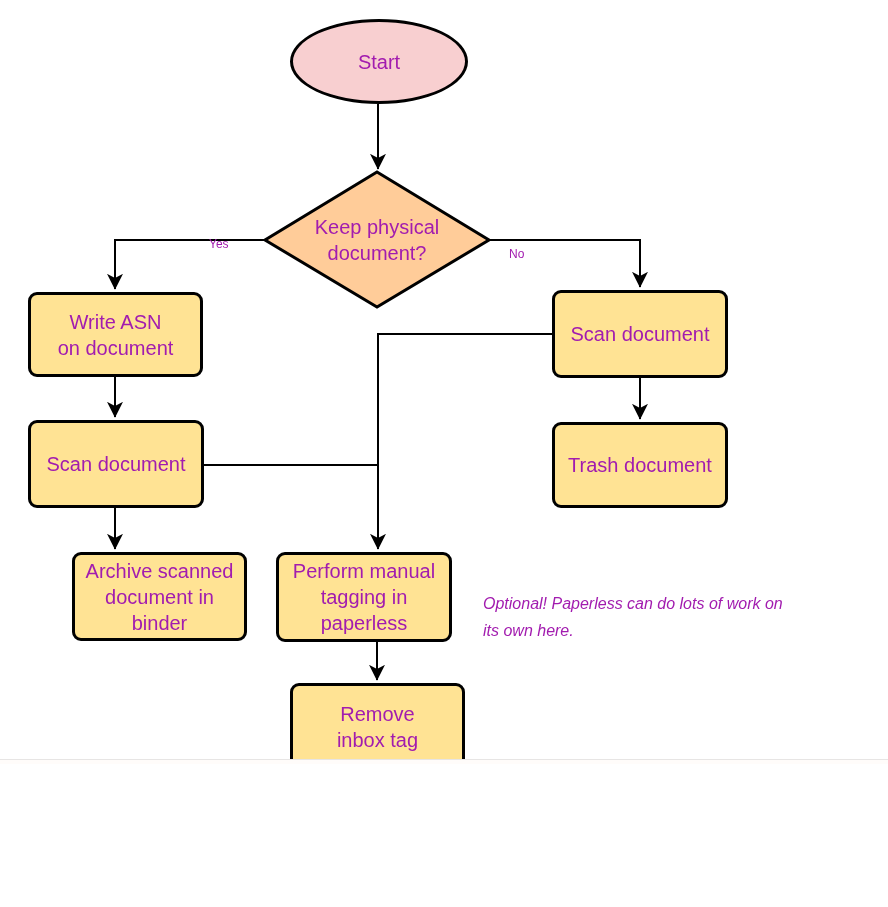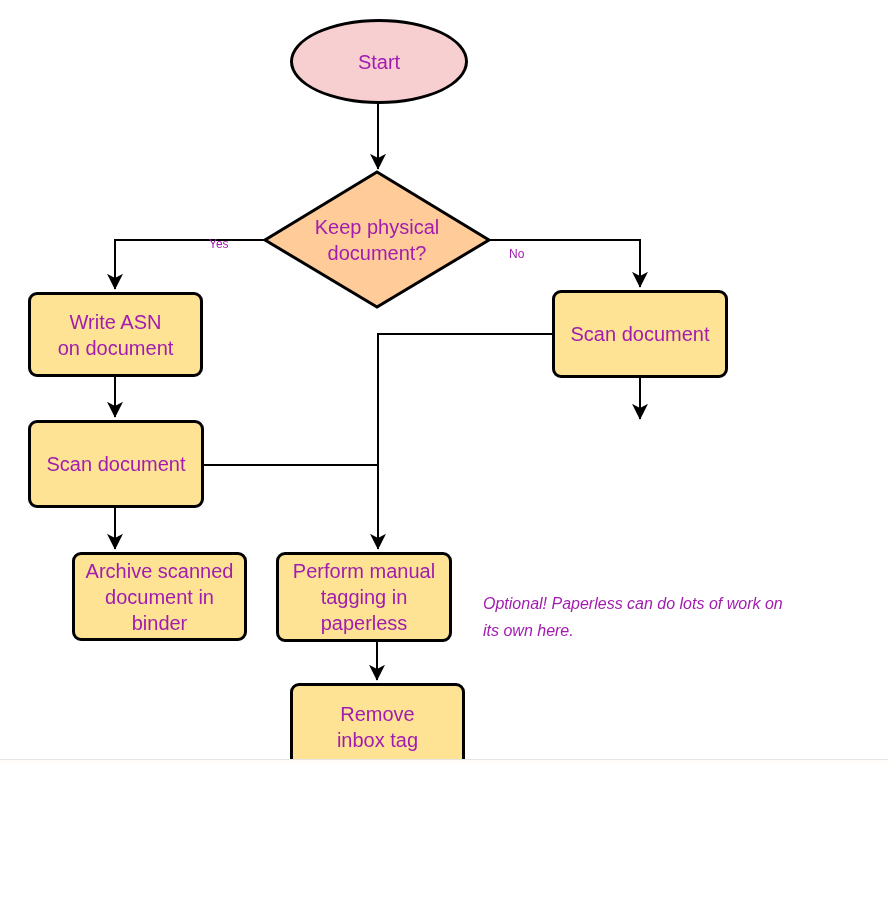--- a/index.html
+++ b/index.html
@@ -113,20 +113,23 @@
   </div>
   <div class="node process" style="left:44px; top:552px; width:175px; height:89px;margin-left:28px;">
     <span class="node-label">Archive scanned
 document in
 binder</span>
   </div>
 
   <div class="node process" style="left:552px; top:290px; width:176px; height:88px;">
     <span class="node-label">Scan document</span>
   </div>
+  <div class="node process" style="left:552px; top:422px; width:176px; height:86px;">
+    <span class="node-label">Trash document</span>
+  </div>
 
   <div class="node process" style="left:276px; top:552px; width:176px; height:90px;">
     <span class="node-label">Perform manual
 tagging in
 paperless</span>
   </div>
   <div class="node process" style="left:290px; top:683px; width:175px; height:87px;align-items:center;">
     <span class="node-label">Remove
 inbox tag</span>
   </div>

